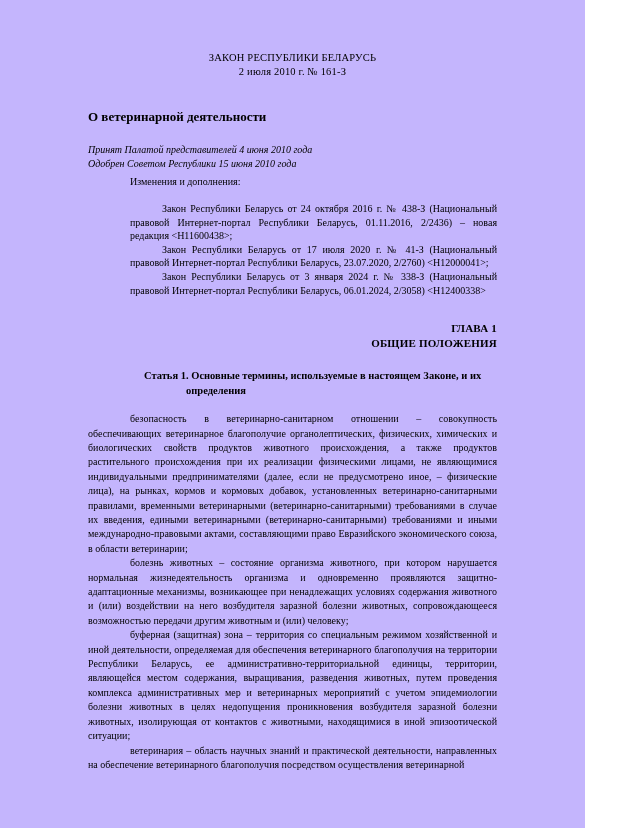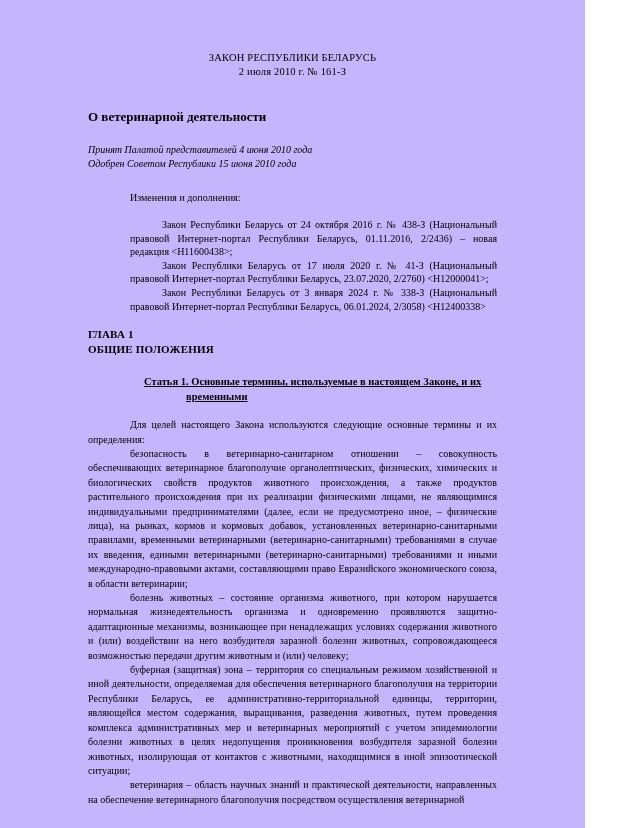--- a/index.html
+++ b/index.html
@@ -42,52 +42,51 @@
     margin-top: 18px;
     font-size: 10px;
     font-style: italic;
     line-height: 13.5px;
   }
   .adoption div {
     display: block;
     font-style: italic;
   }
   .amend-heading {
-    margin-top: 21px;
+    margin-top: 5px;
     font-size: 10px;
     text-indent: 42px;
     line-height: 14px;
   }
   .amend-block {
     margin-top: 13px;
     padding-left: 42px;
     font-size: 10px;
     line-height: 13.6px;
     text-align: justify;
   }
   .amend-item {
     text-indent: 32px;
     margin: 0;
   }
   .chapter {
-    margin-top: 14px;
-    text-align: left;
+    margin-top: 24px;
+    text-align: right;
     font-size: 11px;
     font-weight: bold;
     line-height: 15px;
     letter-spacing: 0.2px;
   }
   .article-title {
     margin-top: 17px;
     padding-left: 42px;
     font-size: 10.5px;
     font-weight: bold;
     line-height: 15px;
     text-indent: 14px;
-    text-decoration: underline;
   }
   .article-title .second-line {
     display: block;
     text-indent: 56px;
   }
   .body-text {
     margin-top: 14px;
     font-size: 10px;
     line-height: 14.4px;
     text-align: justify;
@@ -122,24 +121,23 @@
     <p class="amend-item">Закон Республики Беларусь от 3 января 2024 г. № 338-З (Национальный правовой Интернет-портал Республики Беларусь, 06.01.2024, 2/3058) &lt;H12400338&gt;</p>
   </div>
 
   <div class="chapter">
     <div>ГЛАВА 1</div>
     <div>ОБЩИЕ ПОЛОЖЕНИЯ</div>
   </div>
 
   <div class="article-title">
     <span>Статья 1. Основные термины, используемые в настоящем Законе, и их</span>
-    <span class="second-line">временными</span>
+    <span class="second-line">определения</span>
   </div>
 
   <div class="body-text">
-    <p>Для целей настоящего Закона используются следующие основные термины и их определения:</p>
     <p>безопасность в ветеринарно-санитарном отношении – совокупность обеспечивающих ветеринарное благополучие органолептических, физических, химических и биологических свойств продуктов животного происхождения, а также продуктов растительного происхождения при их реализации физическими лицами, не являющимися индивидуальными предпринимателями (далее, если не предусмотрено иное, – физические лица), на рынках, кормов и кормовых добавок, установленных ветеринарно-санитарными правилами, временными ветеринарными (ветеринарно-санитарными) требованиями в случае их введения, едиными ветеринарными (ветеринарно-санитарными) требованиями и иными международно-правовыми актами, составляющими право Евразийского экономического союза, в области ветеринарии;</p>
     <p>болезнь животных – состояние организма животного, при котором нарушается нормальная жизнедеятельность организма и одновременно проявляются защитно-адаптационные механизмы, возникающее при ненадлежащих условиях содержания животного и (или) воздействии на него возбудителя заразной болезни животных, сопровождающееся возможностью передачи другим животным и (или) человеку;</p>
     <p>буферная (защитная) зона – территория со специальным режимом хозяйственной и иной деятельности, определяемая для обеспечения ветеринарного благополучия на территории Республики Беларусь, ее административно-территориальной единицы, территории, являющейся местом содержания, выращивания, разведения животных, путем проведения комплекса административных мер и ветеринарных мероприятий с учетом эпидемиологии болезни животных в целях недопущения проникновения возбудителя заразной болезни животных, изолирующая от контактов с животными, находящимися в иной эпизоотической ситуации;</p>
     <p>ветеринария – область научных знаний и практической деятельности, направленных на обеспечение ветеринарного благополучия посредством осуществления ветеринарной</p>
   </div>
 
 </div>
 
 </body></html>

